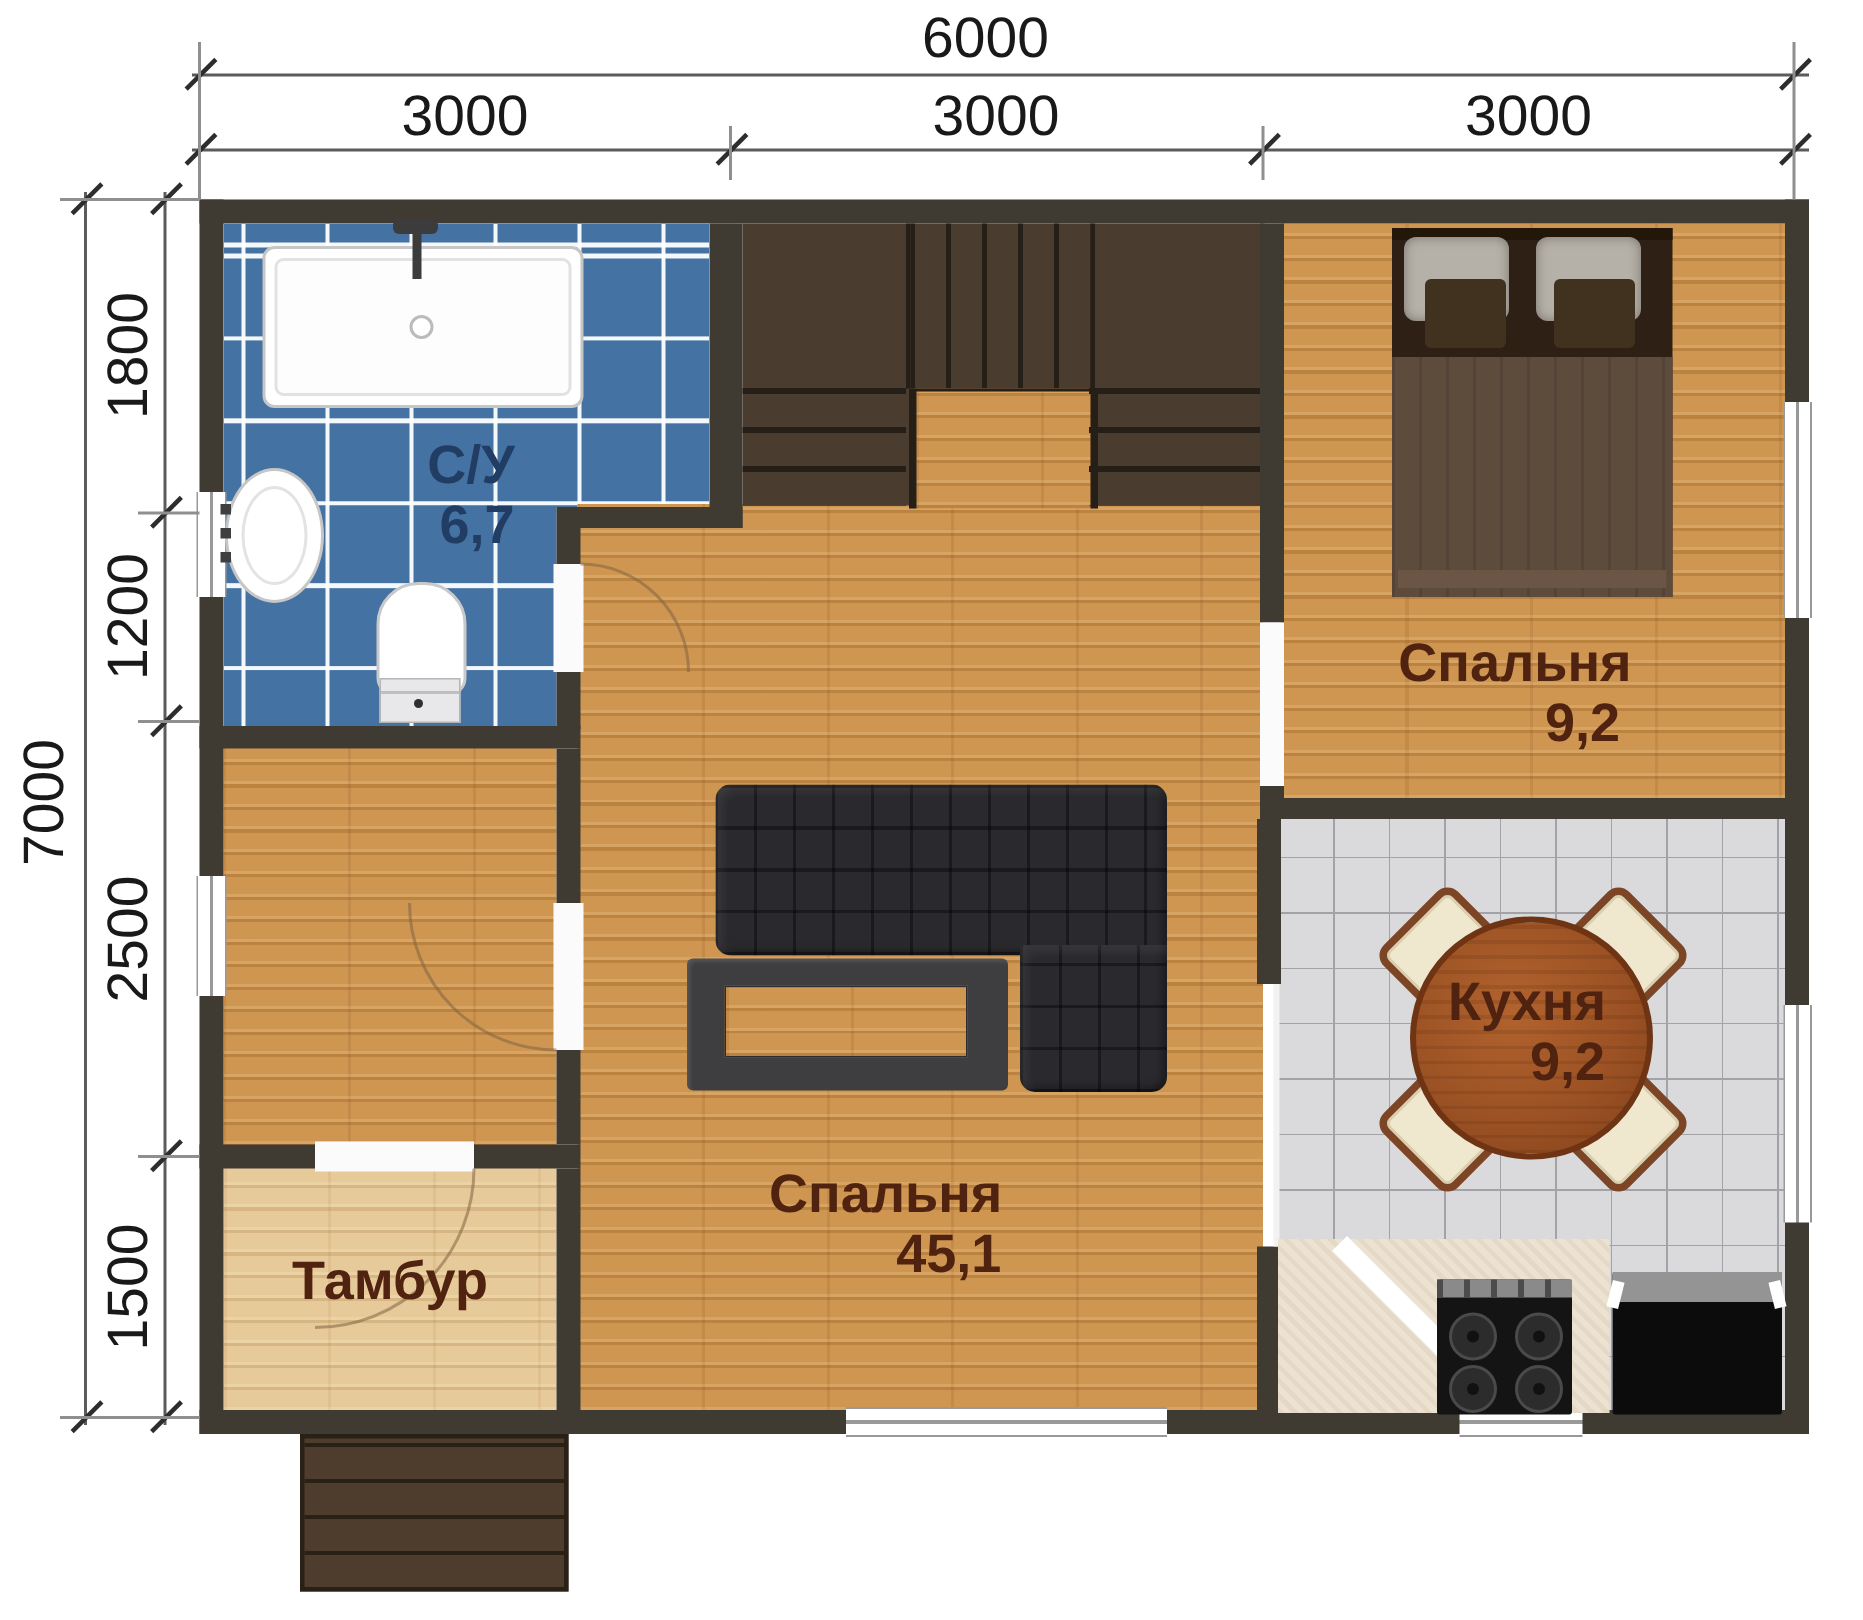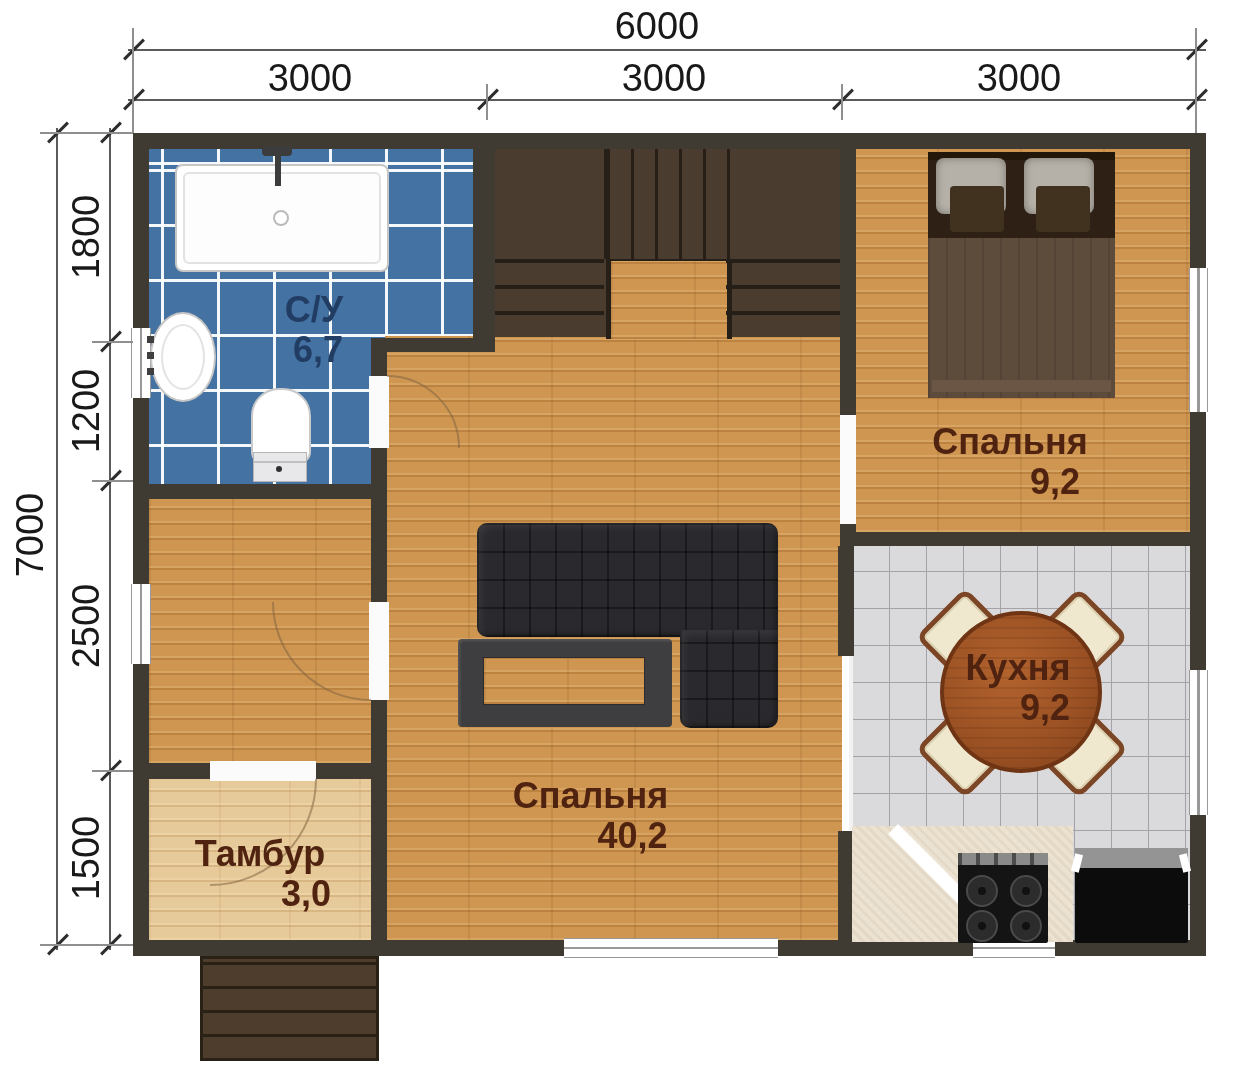--- a/index.html
+++ b/index.html
@@ -178,25 +178,24 @@
   <div class="room-label" style="left:915px;top:422px;width:190px;">
     <span>Спальня</span>
     <span class="area" style="left:45px;">9,2</span>
   </div>
   <div class="room-label" style="left:938px;top:648px;width:160px;">
     <span>Кухня</span>
     <span class="area" style="left:27px;">9,2</span>
   </div>
   <div class="room-label" style="left:498px;top:776px;width:185px;">
     <span>Спальня</span>
-    <span class="area" style="left:42px;">40,2</span>
+    <span class="area" style="left:42px;">45,1</span>
   </div>
   <div class="room-label" style="left:175px;top:834px;width:170px;">
     <span>Тамбур</span>
-    <span class="area" style="left:46px;">3,0</span>
   </div>
 
   <div class="dim-text" style="left:557px;top:6px;width:200px;">6000</div>
   <div class="dim-line" style="left:128px;top:49px;width:1078px;height:2px;"></div>
   <div class="tick" style="left:120px;top:48px;"></div>
   <div class="tick" style="left:1183px;top:48px;"></div>
   <div class="dim-text" style="left:210px;top:58px;width:200px;">3000</div>
   <div class="dim-text" style="left:564px;top:58px;width:200px;">3000</div>
   <div class="dim-text" style="left:919px;top:58px;width:200px;">3000</div>
   <div class="dim-line" style="left:128px;top:99px;width:1078px;height:2px;"></div>

